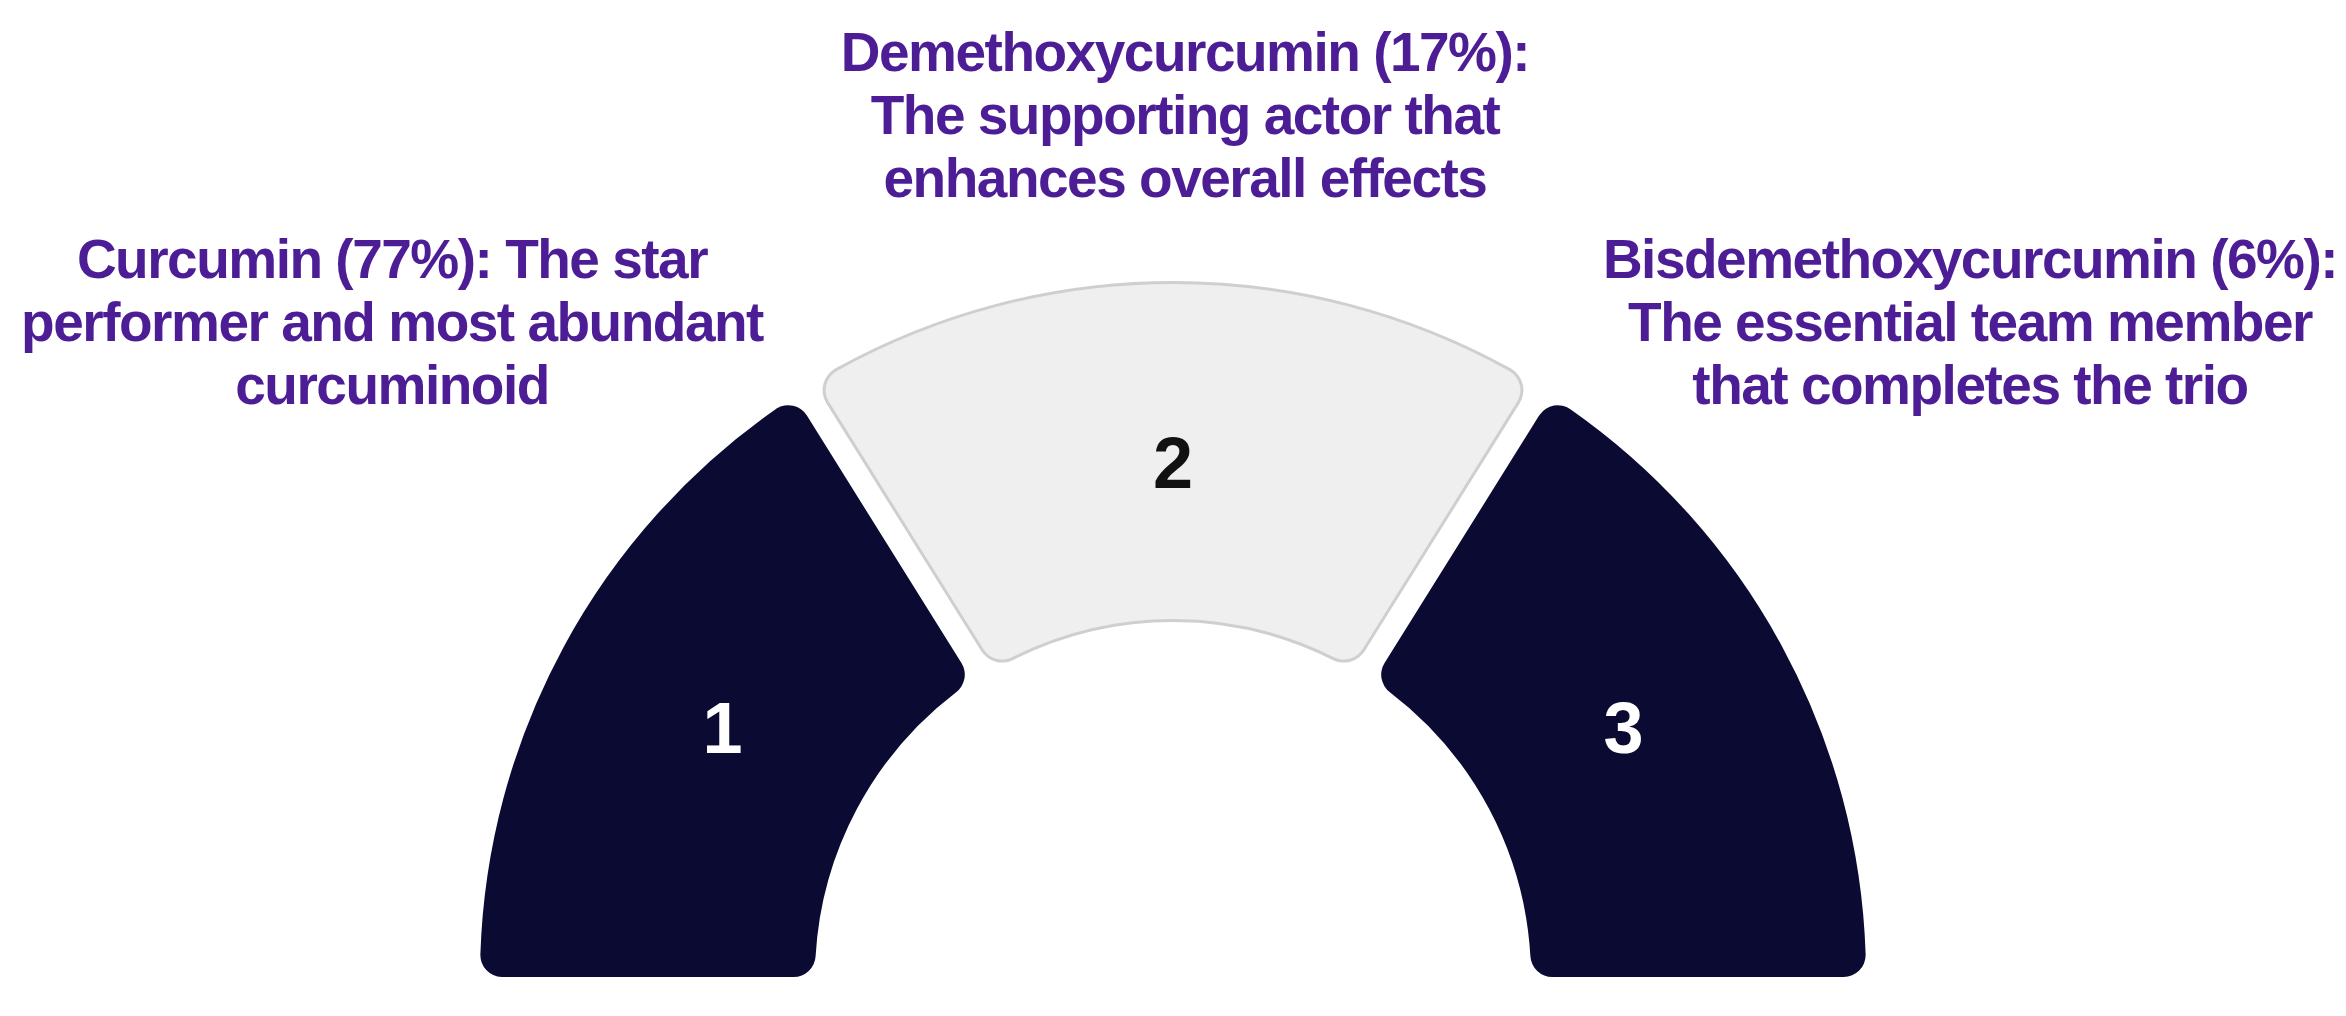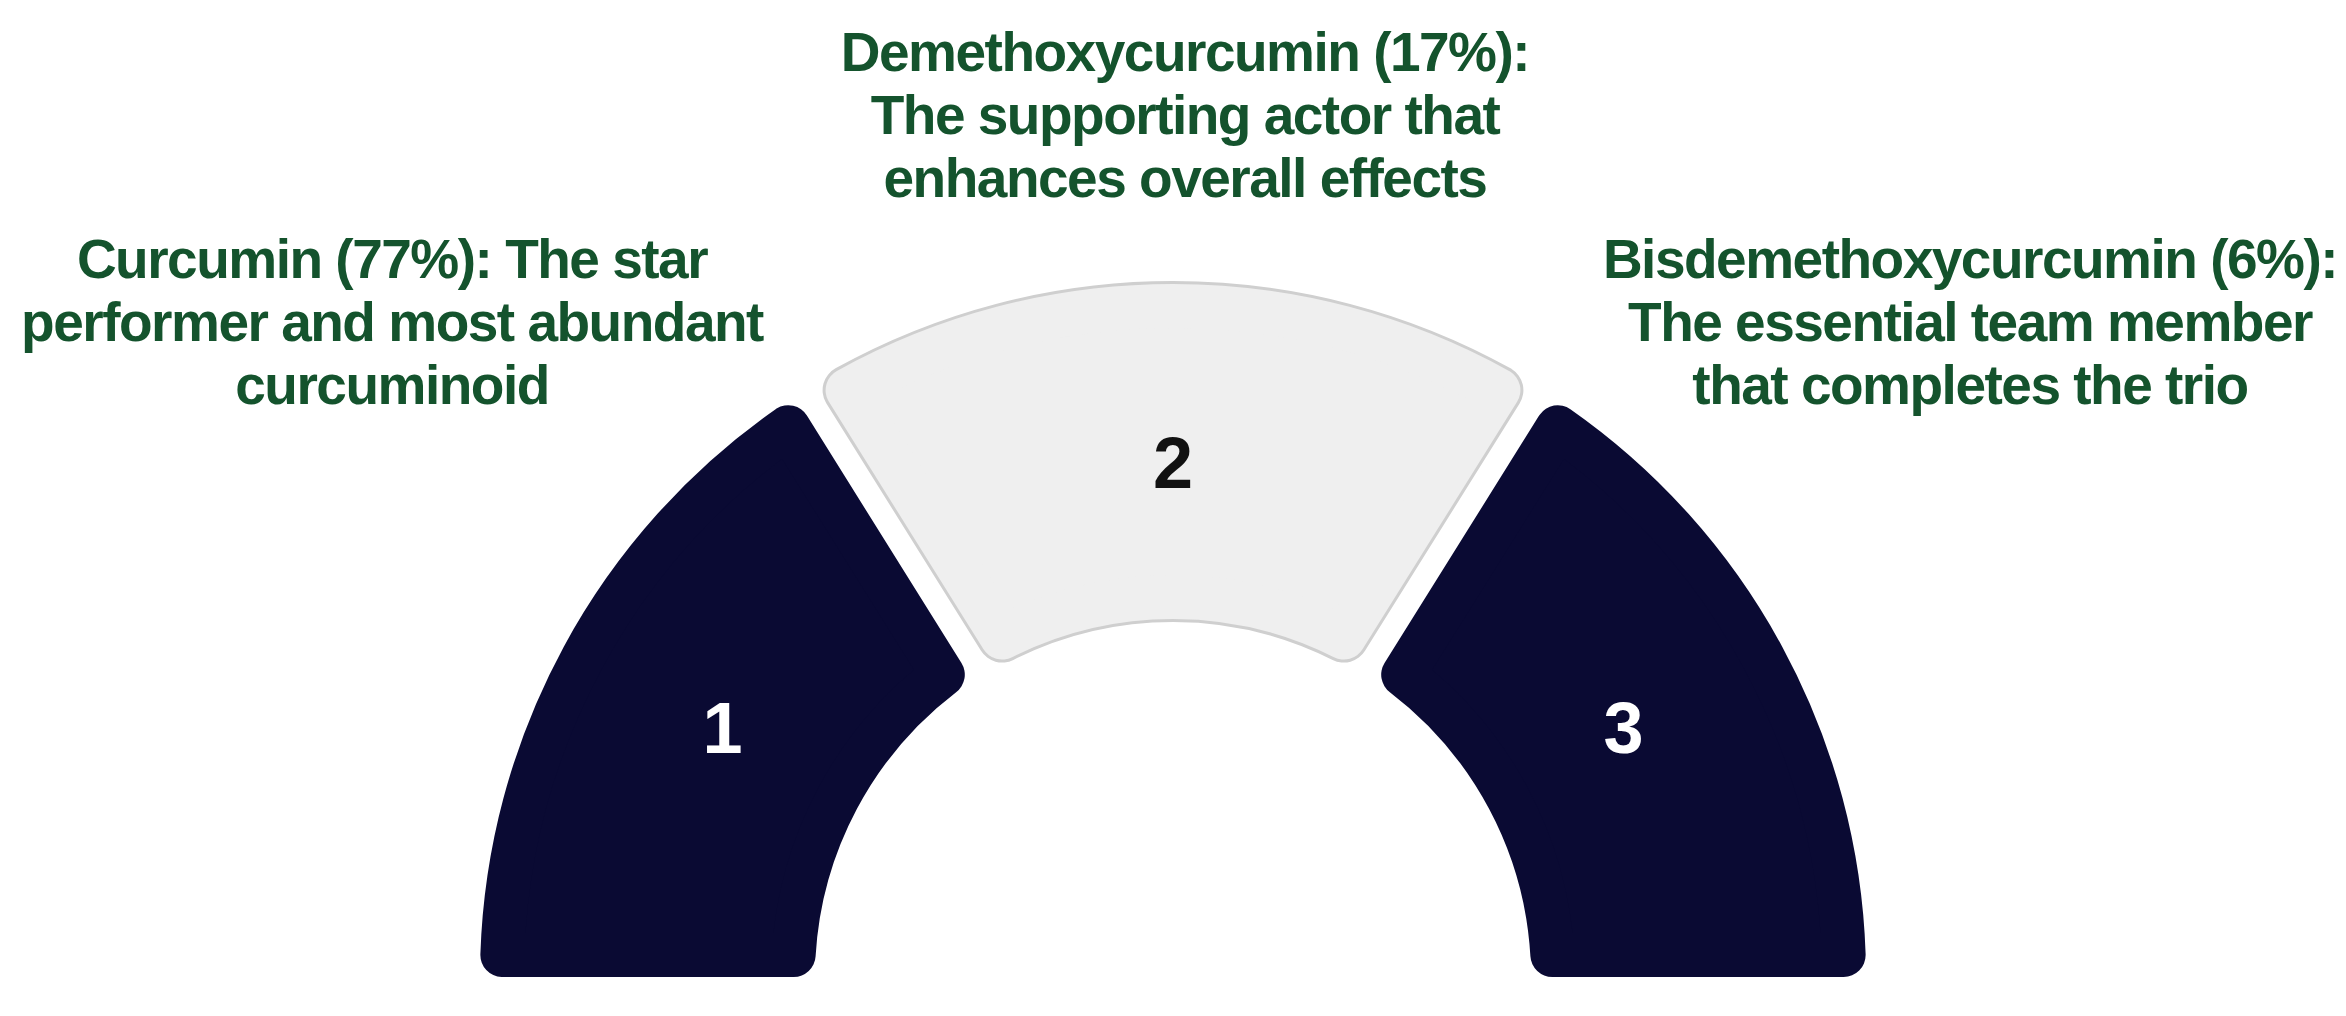--- a/index.html
+++ b/index.html
@@ -17,21 +17,21 @@
     width: 2346px; height: 1016px;
   }
   .seg-label {
     position: absolute;
     width: 800px;
     text-align: center;
     font-weight: 700;
     font-size: 55px;
     line-height: 63px;
     letter-spacing: -1.5px;
-    color: #14532d;
+    color: #4c1d95;
     white-space: pre;
   }
   .label-top   { left: 785px;  top: 21px; }
   .label-left  { left: -8px;   top: 228px; }
   .label-right { left: 1570px; top: 228px; }
   .seg-number {
     font-family: "Liberation Sans", sans-serif;
     font-weight: 700;
     font-size: 72px;
   }

